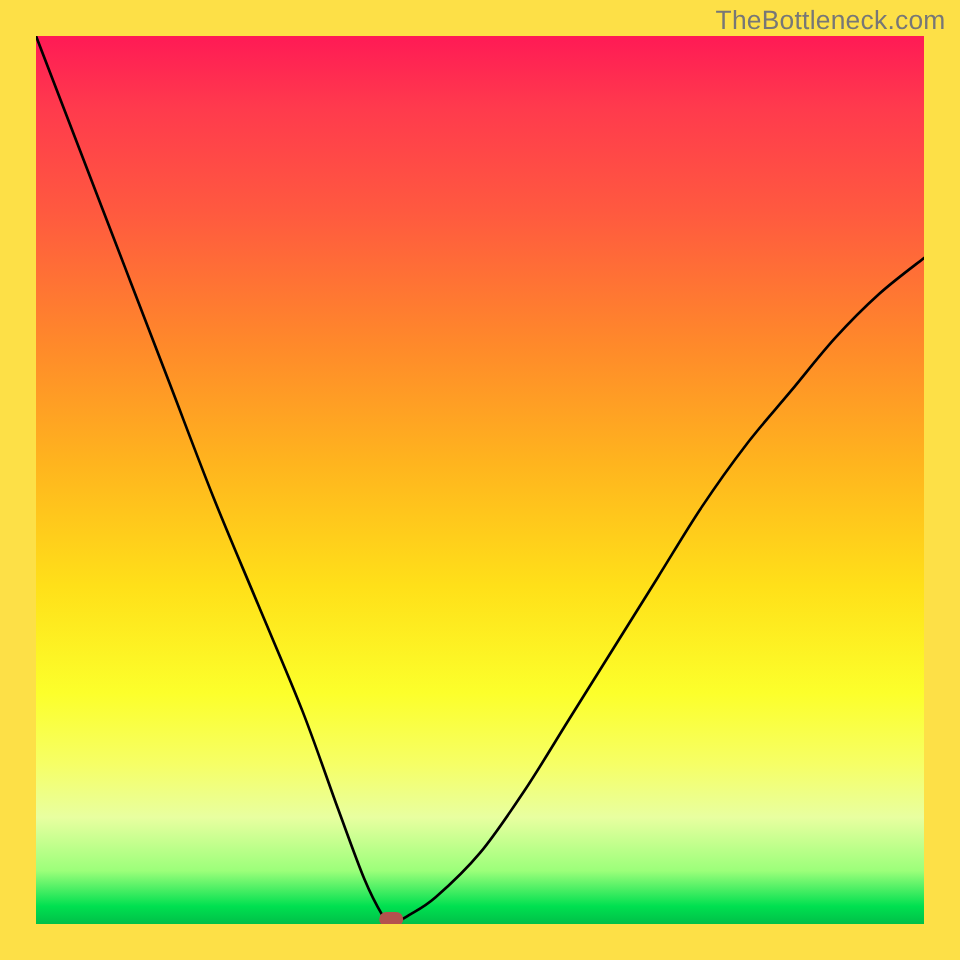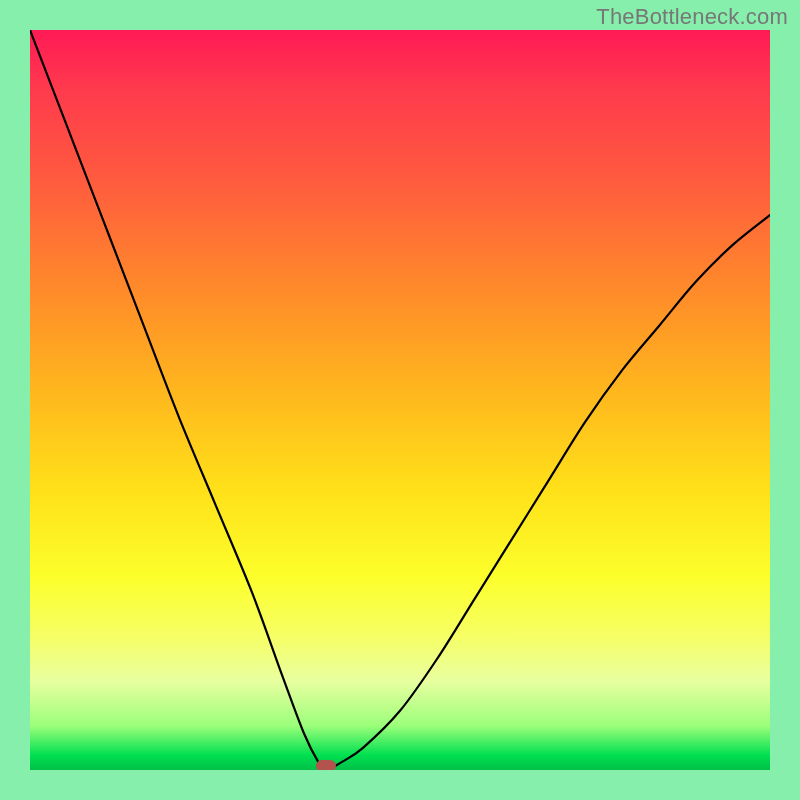--- a/index.html
+++ b/index.html
@@ -8,21 +8,21 @@
     width: 800px;
     height: 800px;
     background: #000;
     overflow: hidden;
     font-family: Arial, Helvetica, sans-serif;
   }
   .frame {
     position: relative;
     width: 800px;
     height: 800px;
-    background: #86efac;
+    background: #fde047;
   }
   .watermark {
     position: absolute;
     top: 4px;
     right: 12px;
     color: #777;
     font-size: 22px;
     font-weight: 500;
     letter-spacing: 0.2px;
     z-index: 5;

